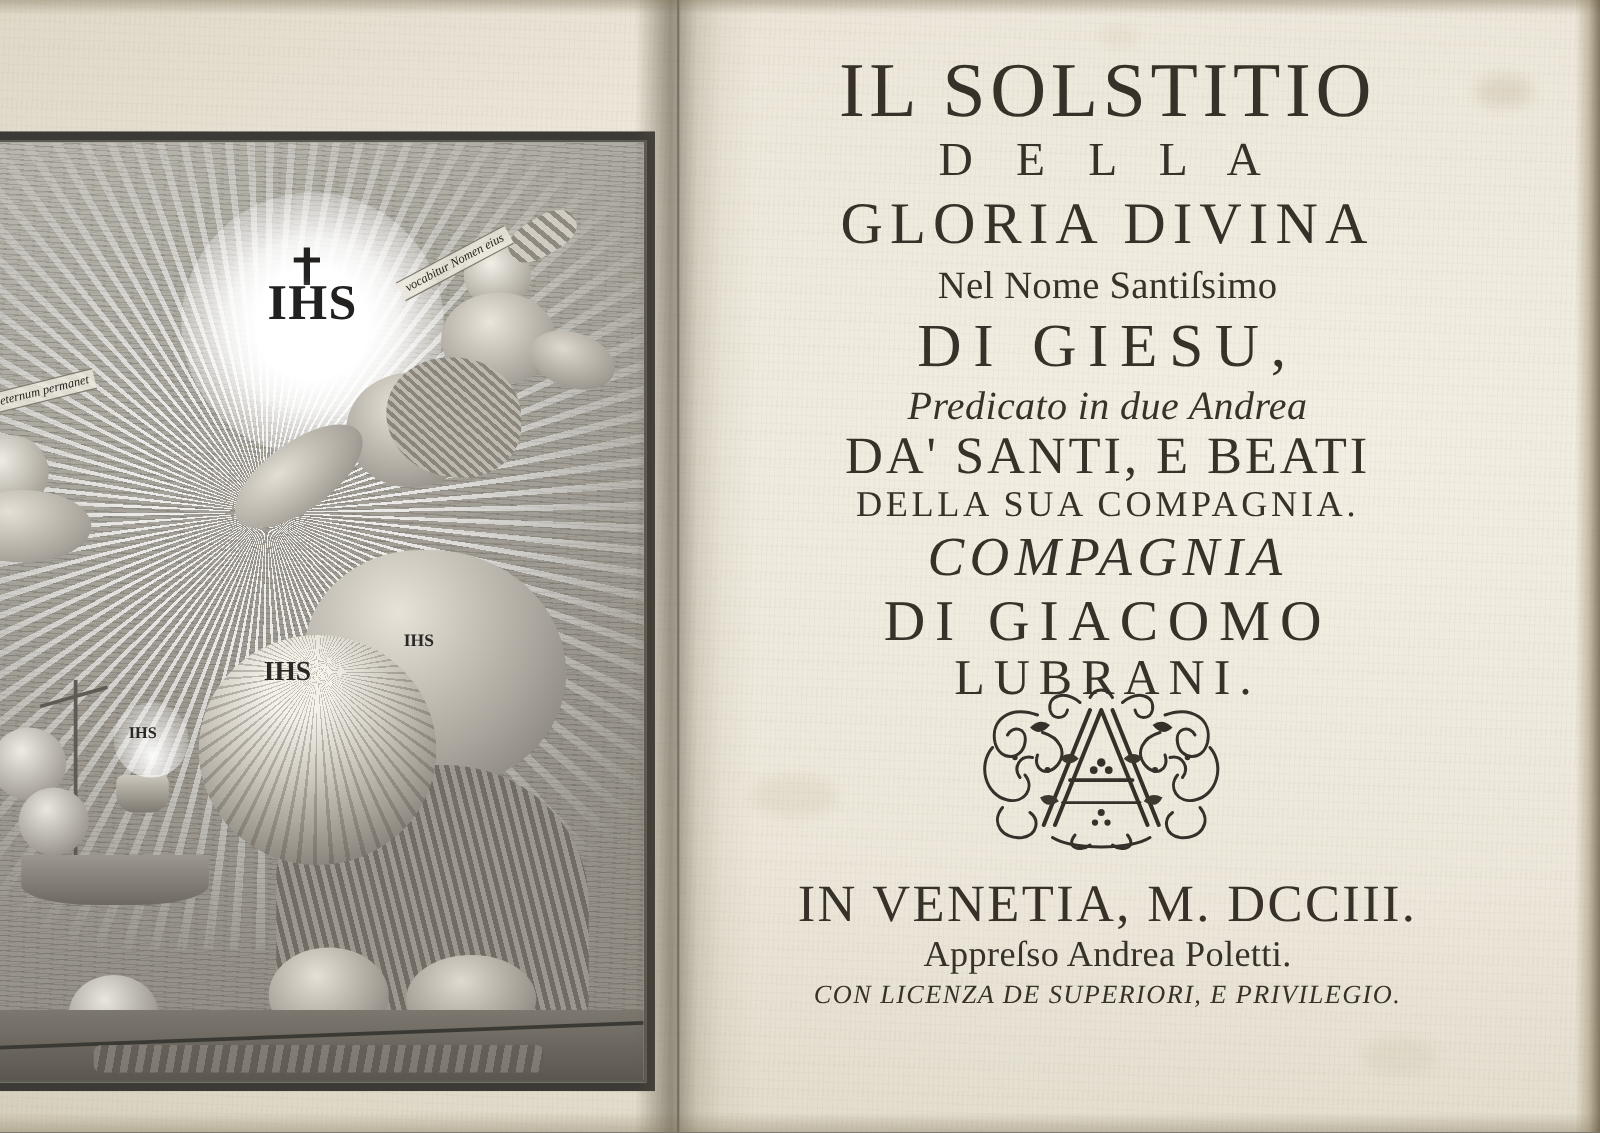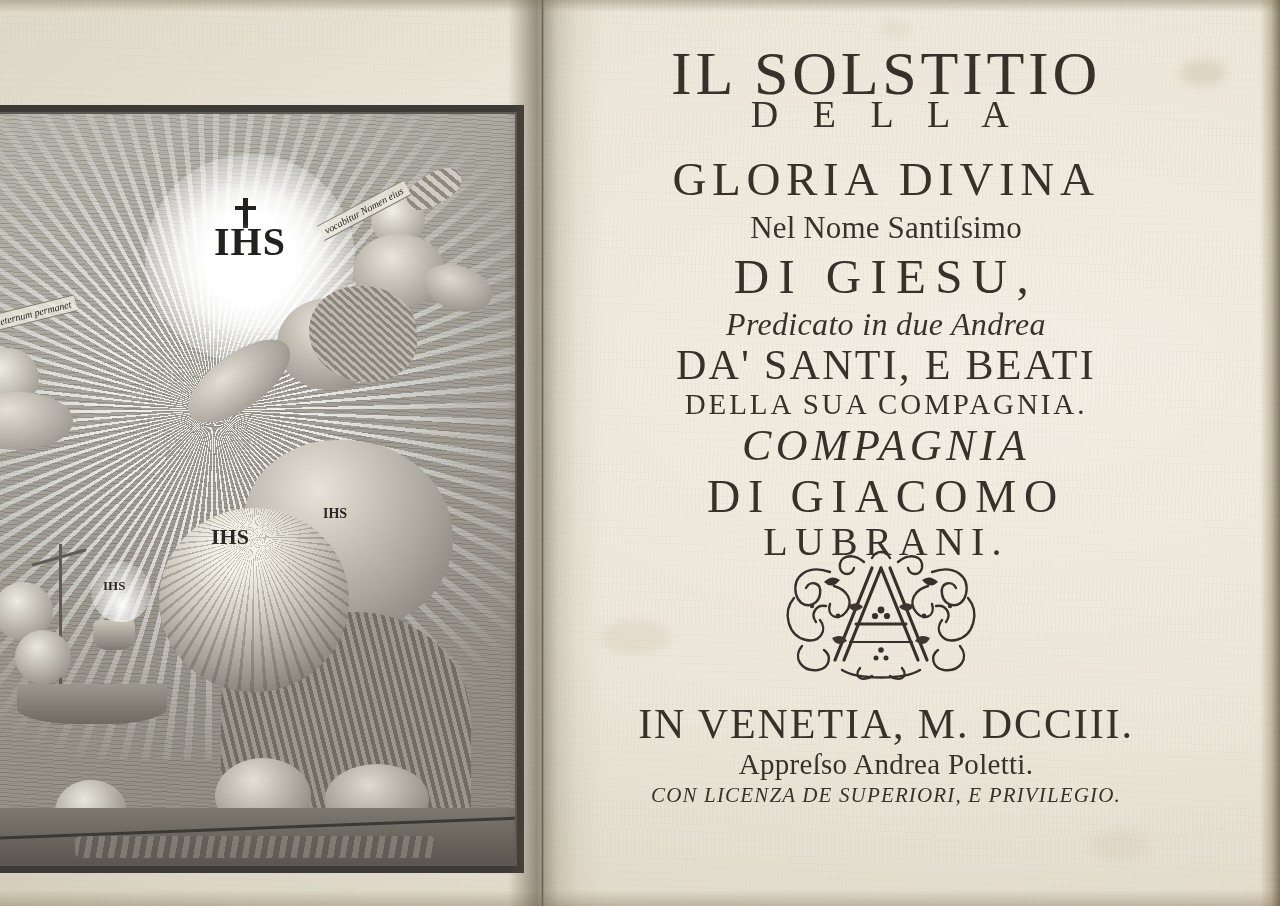--- a/index.html
+++ b/index.html
@@ -79,21 +79,21 @@
     white-space:nowrap;background:rgba(236,232,221,.82);padding:2px 5px;
     border-top:1px solid rgba(60,55,45,.6);border-bottom:1px solid rgba(60,55,45,.6);
     font-family:"Liberation Serif",serif;}
   .ihs-small{position:absolute;font-family:"Liberation Serif",serif;font-weight:bold;color:#2a2724;}
 
   
   .tp{position:absolute;text-align:center;color:#2a241c;white-space:nowrap;
       font-family:"Liberation Serif",serif;left:566px;width:640px;}
   .roman{letter-spacing:.10em;font-family:Liberation Serif, serif;}
   .l-title{font-size:62px;letter-spacing:.06em;top:38px;}
-  .l-della{font-size:38px;letter-spacing:.33em;top:92px;}
+  .l-della{font-size:38px;letter-spacing:.33em;top:106px;}
   .l-gloria{font-size:47px;letter-spacing:.12em;top:152px;}
   .l-nel{font-size:31px;letter-spacing:.005em;top:210px;text-align:center;}
   .l-giesu{font-size:49px;letter-spacing:.19em;top:248px;}
   .l-pred{font-size:32px;font-style:italic;top:306px;letter-spacing:.01em;}
   .l-dasanti{font-size:42px;letter-spacing:.055em;top:341px;}
   .l-compagnia{font-size:29px;letter-spacing:.10em;top:388px;}
   .l-paneg{font-size:44px;font-style:italic;letter-spacing:.10em;top:420px;}
   .l-digiacomo{font-size:46px;letter-spacing:.17em;top:470px;}
   .l-lubrani{font-size:40px;letter-spacing:.18em;top:518px;}
   .l-venetia{font-size:42px;letter-spacing:.045em;top:700px;}

